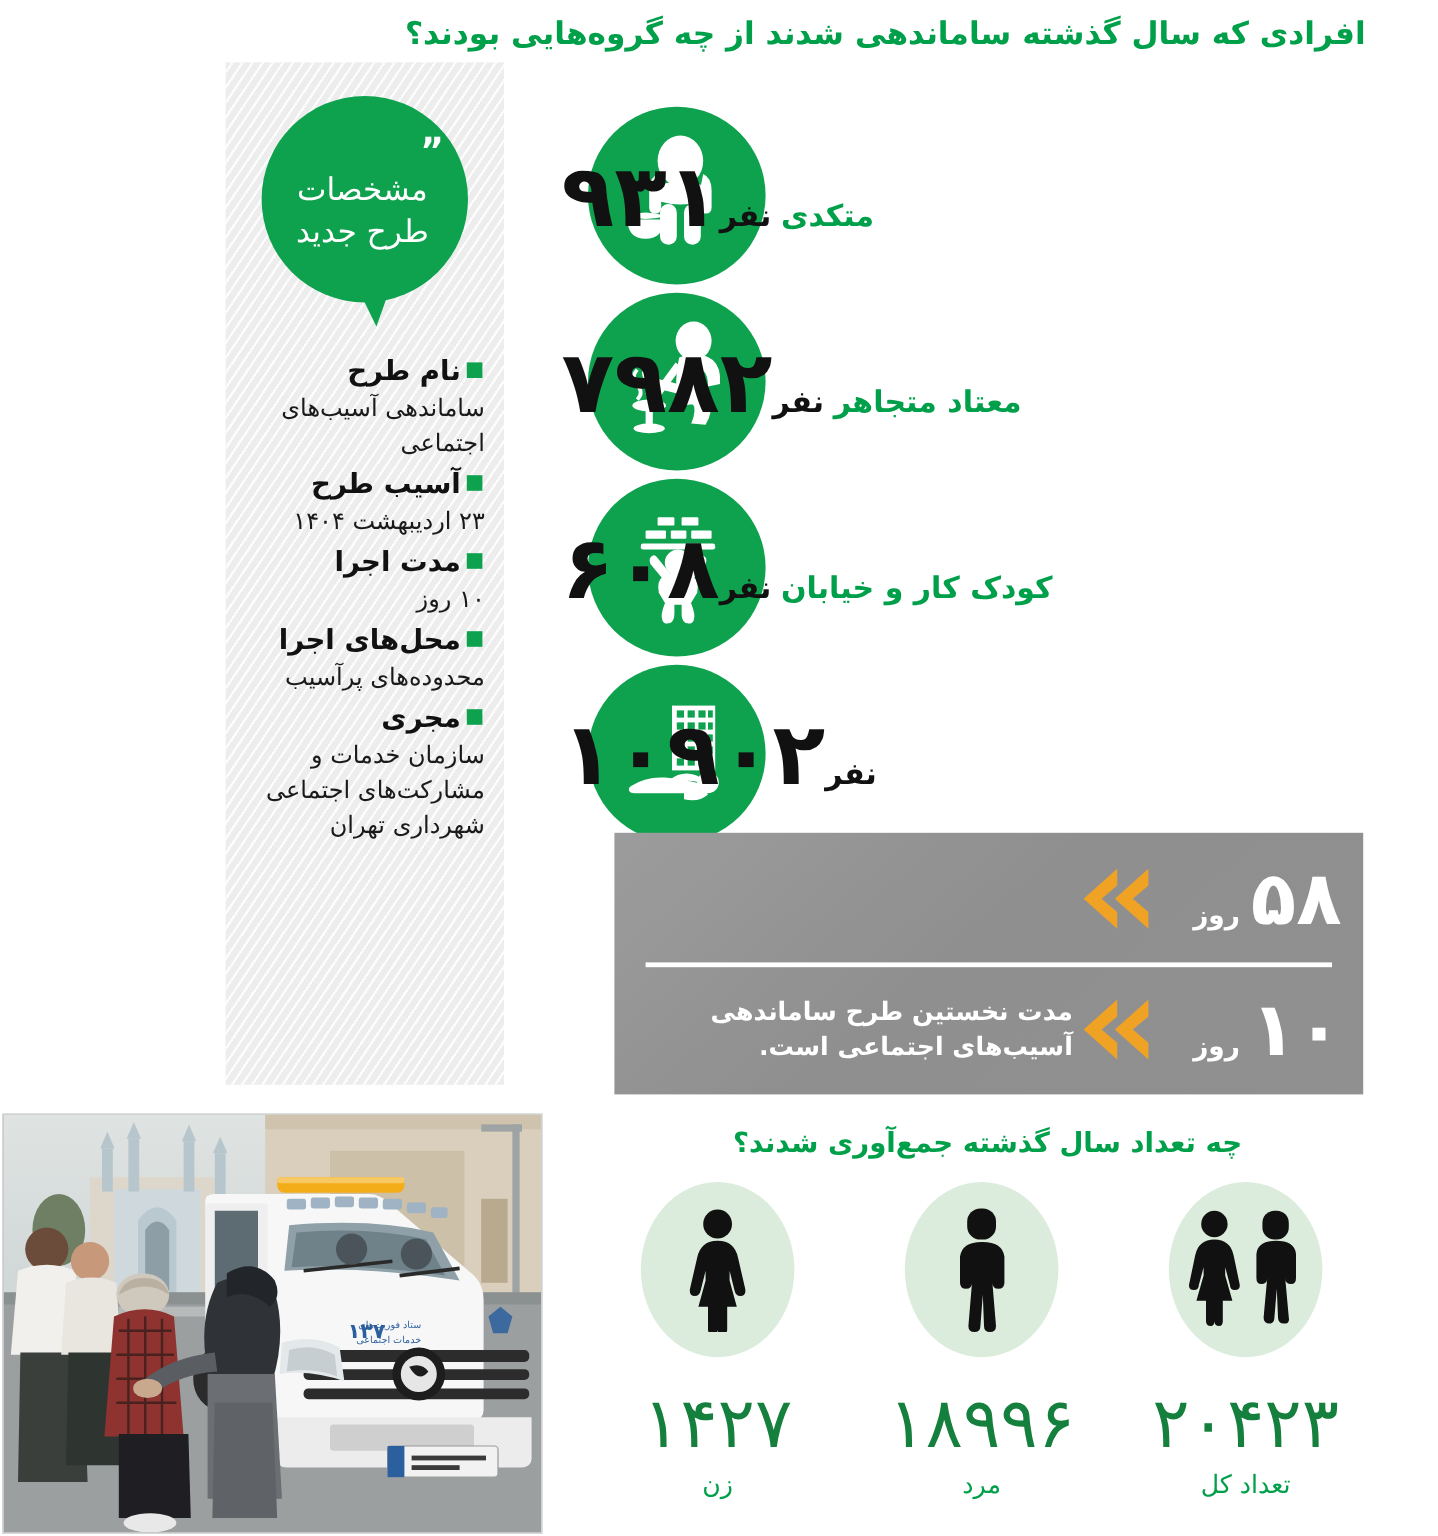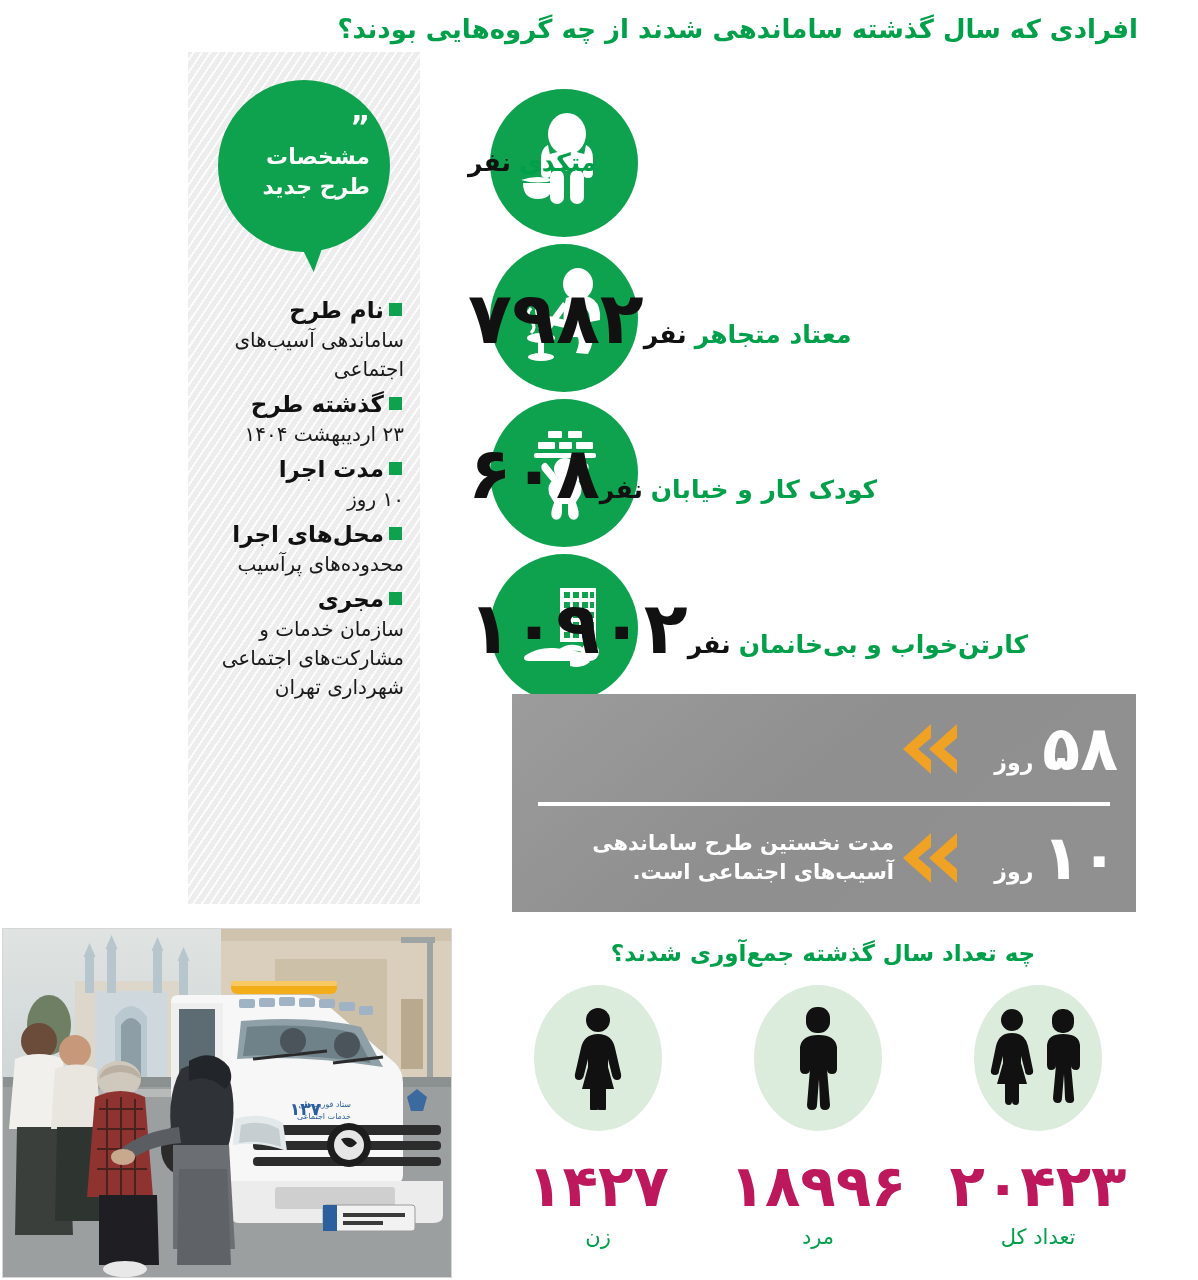--- a/index.html
+++ b/index.html
@@ -165,22 +165,22 @@
     position:absolute;
     top:32px; right:20px;
     color:#ffffff;
     font-size:30px;
     font-weight:bold;
     line-height:1;
   }
   .bubble-txt{
     position:absolute;
     top:62px; right:20px; left:16px;
-    color:#ffffff;font-size:22px;font-weight:bold;
-    text-align:right;line-height:1.35;
+    color:#ffffff;font-size:26px;font-weight:normal;
+    text-align:center;line-height:1.35;
   }
   .spec-list{
     padding:6px 16px 0 14px;
     text-align:right;
   }
   .spec-label{
     font-size:23px;font-weight:bold;color:#111111;
     line-height:1.35;
     margin-top:5px;
     white-space:nowrap;
@@ -215,21 +215,21 @@
     display:flex;flex-direction:row-reverse;justify-content:space-between;
   }
   .gender-col{width:200px;display:flex;flex-direction:column;align-items:center;}
   .gender-circle{
     width:128px;height:146px;border-radius:50%;
     background:#dcecdc;
     display:flex;align-items:center;justify-content:center;
   }
   .gender-num{
     margin-top:26px;
-    font-size:58px;font-weight:bold;color:#be185d;line-height:1;
+    font-size:58px;font-weight:normal;color:#15803d;line-height:1;
     letter-spacing:-1px;
   }
   .gender-label{
     margin-top:10px;
     font-size:21px;font-weight:normal;color:#00a04a;
   }
 
   
   .photo{
     position:absolute;
@@ -260,20 +260,21 @@
             <path d="M78 38 q7 3 7 14 l0 14 q0 5 -5 5 q-5 0 -5 -5 l0 -13 z"></path>
             <path d="M42 47 q17 -6 34 0 l0 14 q-17 5 -34 0 z"></path>
             <rect x="42" y="63" width="14" height="34" rx="7"></rect>
             <rect x="62" y="63" width="14" height="34" rx="7"></rect>
             <path d="M15 76 q0 16 15 16 q15 0 15 -16 z"></path>
             <path d="M13 73 q17 -6 34 0 q-17 5 -34 0 z"></path>
           </g>
         </svg>
       </div>
       <div class="row-text">
+        <span class="row-num">۹۳۱</span>
         <span class="row-unit">نفر</span>
         <span class="row-cat">متکدی</span>
       </div>
     </div>
 
     <div class="group-row">
       <div class="icon-circle">
         <svg width="112" height="112" viewBox="0 0 112 112" aria-hidden="true">
           <g fill="#ffffff">
             <ellipse cx="70" cy="22" rx="15" ry="16"></ellipse>
@@ -352,21 +353,20 @@
             <circle cx="82" cy="80" r="9"></circle>
             <path d="M18 83 q12 -8 28 -7 q14 1 26 4 q4 1 4 5 q0 4 -5 4 l-50 0 q-5 0 -5 -3 q0 -2 2 -3 z"></path>
             <path d="M50 78 q10 -8 22 -4 q5 2 3 6 q-10 -3 -22 1 z"></path>
             <path d="M62 88 q10 2 16 -3 l4 5 q-8 7 -20 4 z"></path>
           </g>
         </svg>
       </div>
       <div class="row-text">
         <span class="row-num">۱۰۹۰۲</span>
         <span class="row-unit">نفر</span>
-        <span class="row-cat">کارتن‌خواب و بی‌خانمان</span>
       </div>
     </div>
 
   </div>
 
   <div class="grey-panel">
 
     <div class="grey-row">
       <div class="gnum-wrap">
         <span class="gnum">۵۸</span>
@@ -412,21 +412,21 @@
     </div>
 
     <div class="spec-list">
 
       <div class="spec-label">
         <span class="spec-bullet"></span><span>نام طرح</span>
       </div>
       <div class="spec-value">ساماندهی آسیب‌های اجتماعی</div>
 
       <div class="spec-label">
-        <span class="spec-bullet"></span><span>گذشته طرح</span>
+        <span class="spec-bullet"></span><span>آسیب طرح</span>
       </div>
       <div class="spec-value">۲۳ اردیبهشت ۱۴۰۴</div>
 
       <div class="spec-label">
         <span class="spec-bullet"></span><span>مدت اجرا</span>
       </div>
       <div class="spec-value">۱۰ روز</div>
 
       <div class="spec-label">
         <span class="spec-bullet"></span><span>محل‌های اجرا</span>

